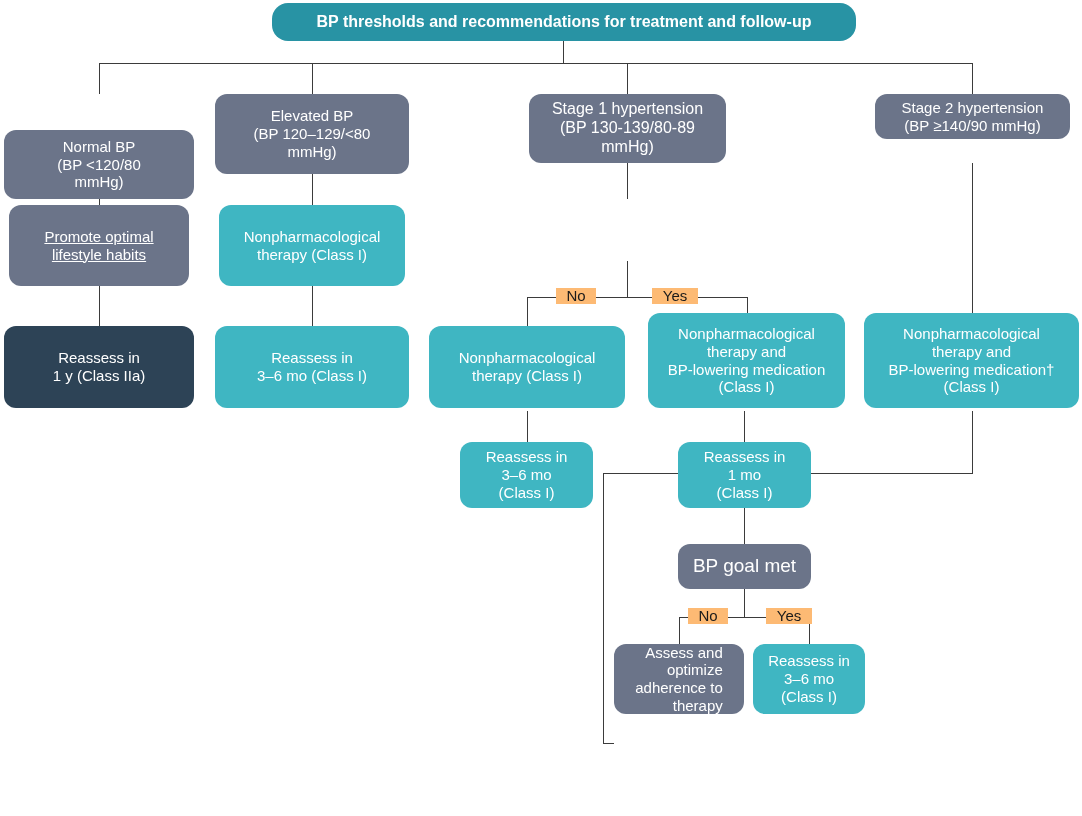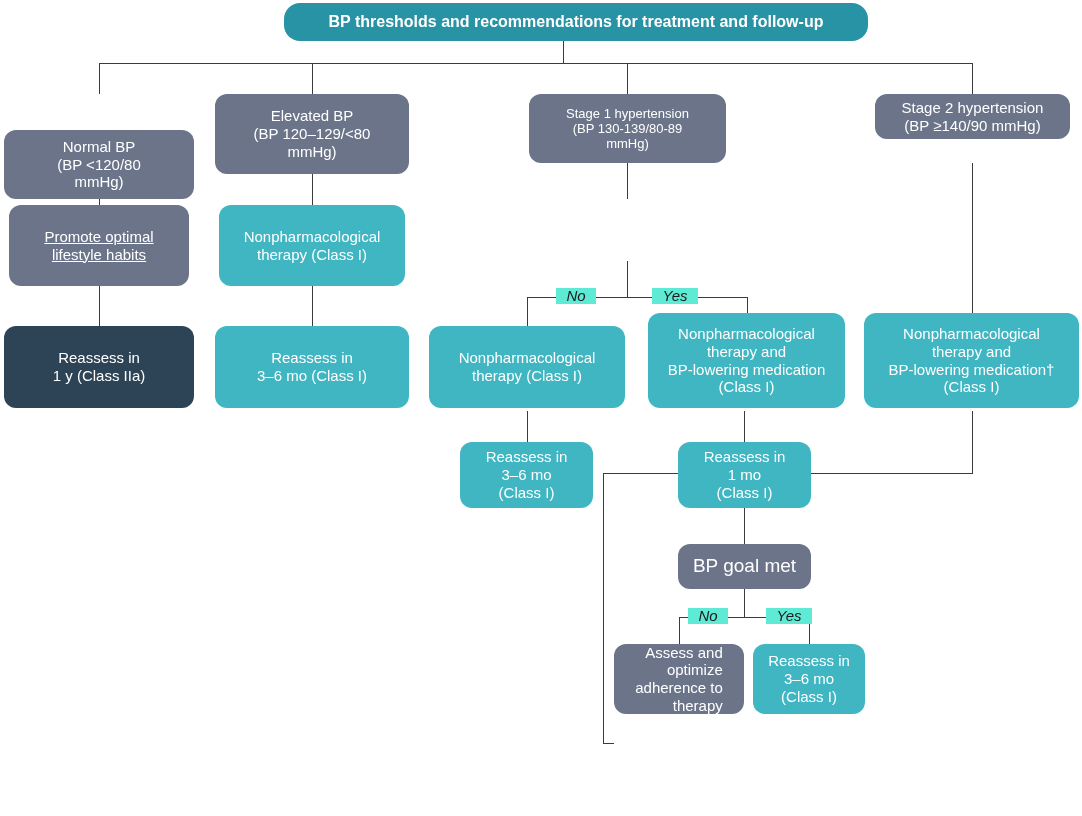--- a/index.html
+++ b/index.html
@@ -12,22 +12,22 @@
 
   .gray{background:#6b7489;}
   .teal{background:#3fb6c2;}
   .navy{background:#2d4356;}
   .header{background:#2893a4;border-radius:16px;font-weight:bold;}
 
   .line{position:absolute;background:#3b3b3b;z-index:1;}
   .h{height:1px;}
   .v{width:1px;}
 
-  .edgelabel{position:absolute;z-index:4;background:#5eead4;color:#1a1a1a;
-             font-size:15px;line-height:16px;padding:0 3px;text-align:center;font-style:italic;}
+  .edgelabel{position:absolute;z-index:4;background:#fdba74;color:#1a1a1a;
+             font-size:15px;line-height:16px;padding:0 3px;text-align:center;}
 </style>
 </head>
 <body>
 
 <div id="canvas">
 
   <div class="line v" style="left:563px;top:41px;height:23px;"></div>
 
   <div class="line h" style="left:99px;top:63px;width:874px;"></div>
 
@@ -61,31 +61,31 @@
   <div class="line v" style="left:603px;top:473px;height:270px;"></div>
   <div class="line h" style="left:603px;top:743px;width:11px;"></div>
 
   <div class="line v" style="left:744px;top:508px;height:36px;"></div>
 
   <div class="line v" style="left:744px;top:589px;height:28px;"></div>
   <div class="line h" style="left:679px;top:617px;width:131px;"></div>
   <div class="line v" style="left:679px;top:617px;height:27px;"></div>
   <div class="line v" style="left:809px;top:617px;height:27px;"></div>
 
-  <div class="node header" style="left:272px;top:3px;width:584px;height:38px;font-size:16px;margin-left:12px;">BP thresholds and recommendations for treatment and follow-up</div>
+  <div class="node header" style="left:272px;top:3px;width:584px;height:38px;font-size:16px;">BP thresholds and recommendations for treatment and follow-up</div>
 
   <div class="node gray" style="left:4px;top:94px;width:190px;height:69px;font-size:15px;margin-top:36px;">Normal BP
 (BP &lt;120/80
 mmHg)</div>
 
   <div class="node gray" style="left:215px;top:94px;width:194px;height:80px;font-size:15px;">Elevated BP
 (BP 120–129/&lt;80
 mmHg)</div>
 
-  <div class="node gray" style="left:529px;top:94px;width:197px;height:69px;font-size:13px;">Stage 1 hypertension
+  <div class="node gray" style="left:529px;top:94px;width:197px;height:69px;font-size:16px;">Stage 1 hypertension
 (BP 130-139/80-89
 mmHg)</div>
 
   <div class="node gray" style="left:875px;top:94px;width:195px;height:45px;font-size:15px;">Stage 2 hypertension
 (BP ≥140/90 mmHg)</div>
 
   <div class="node gray" style="left:9px;top:205px;width:180px;height:81px;font-size:15px;text-decoration:underline;">Promote optimal
 lifestyle habits</div>
 
   <div class="node teal" style="left:219px;top:205px;width:186px;height:81px;font-size:15px;">Nonpharmacological

